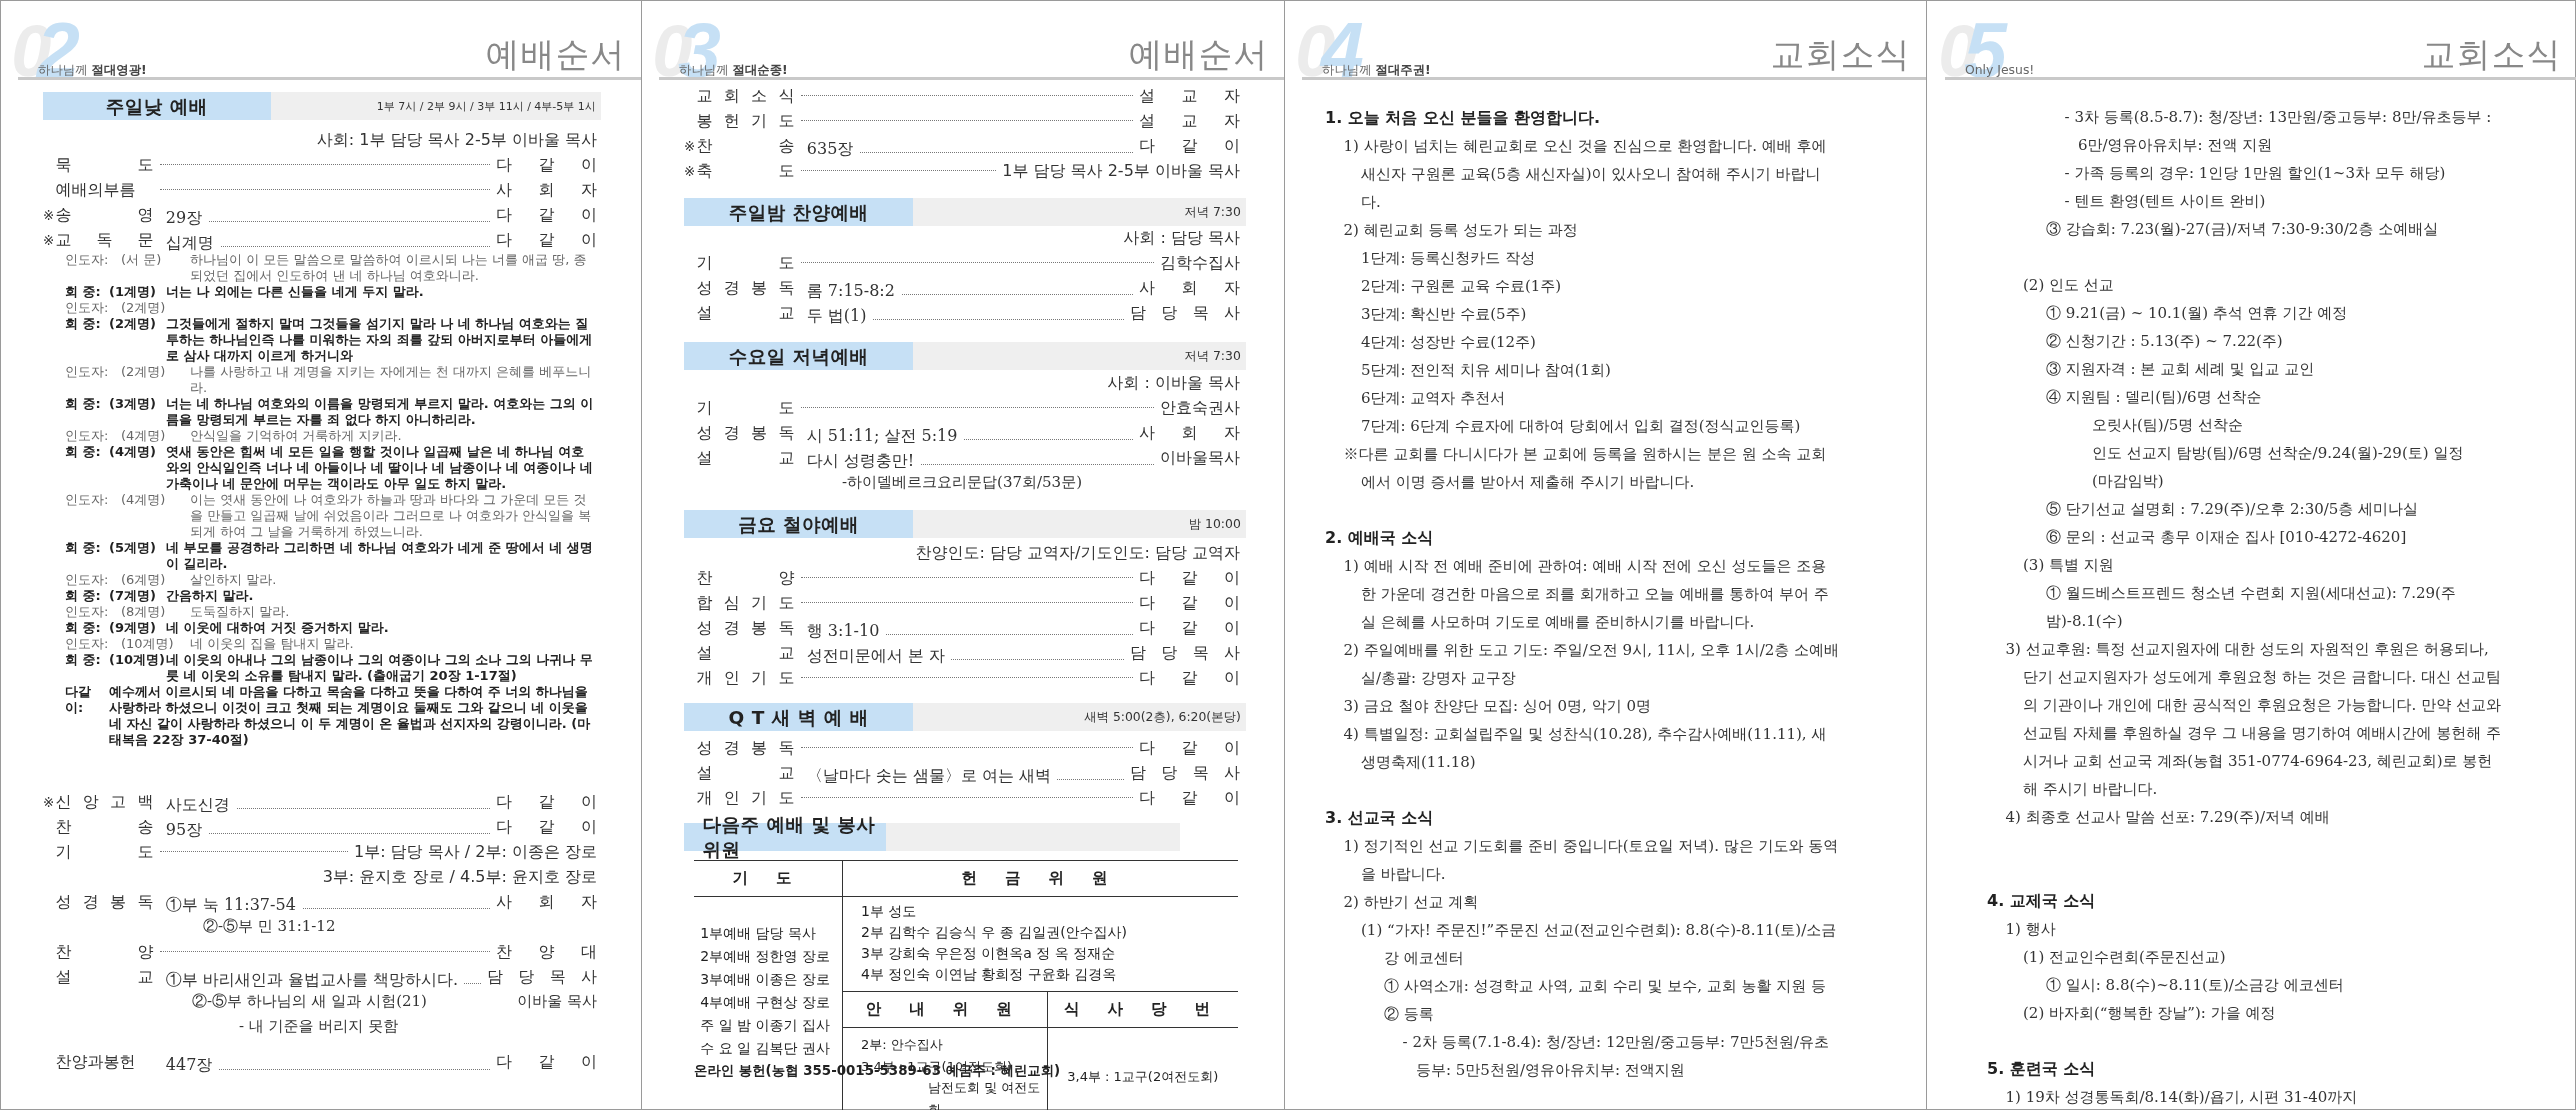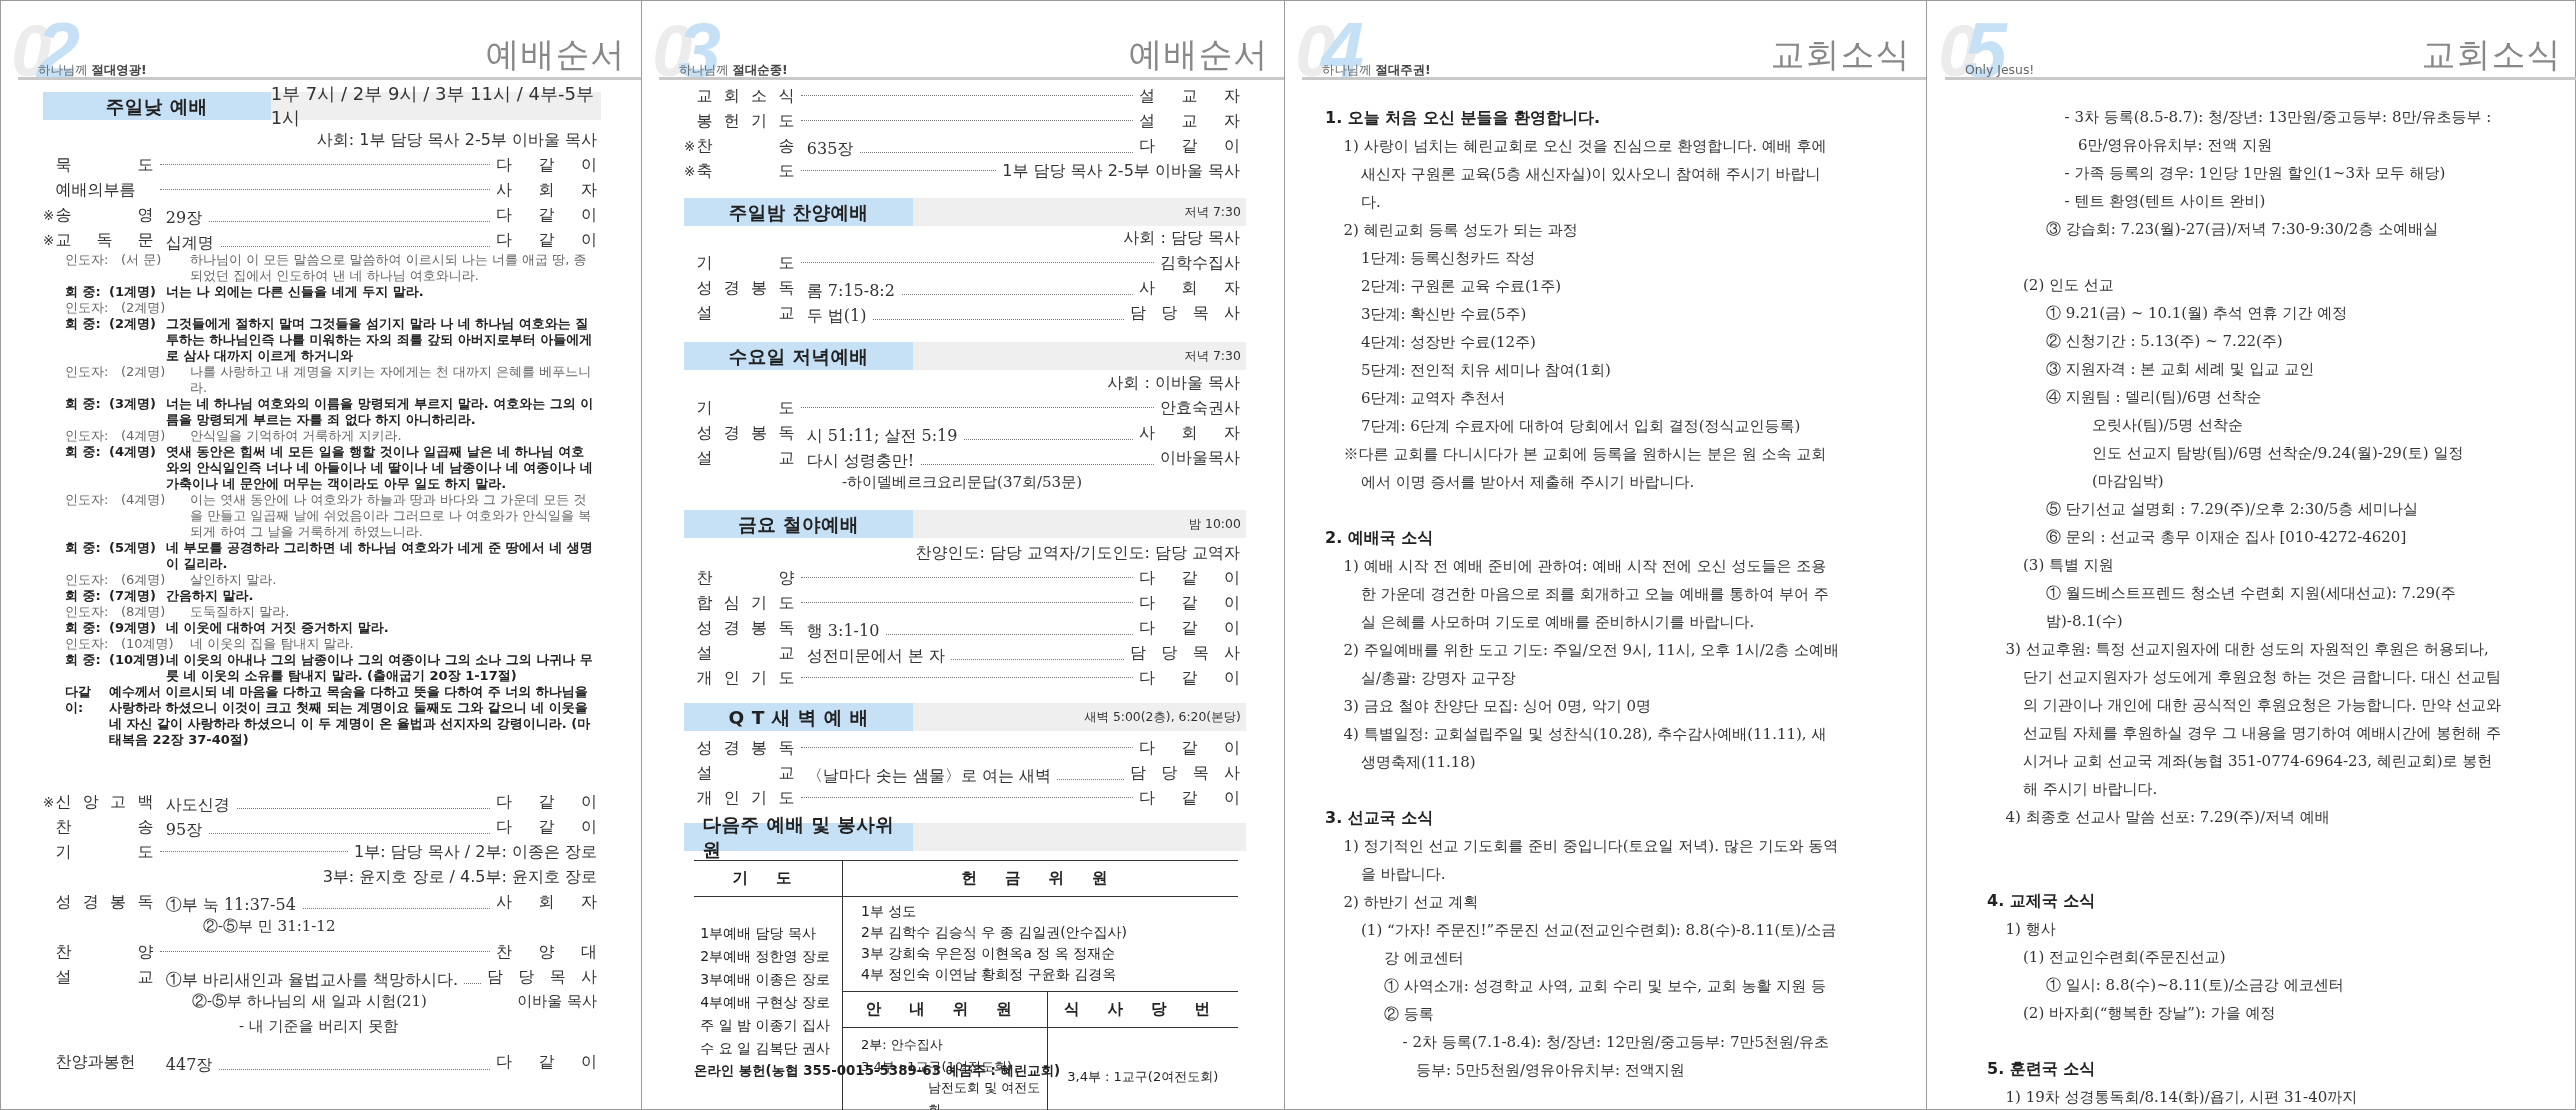--- a/index.html
+++ b/index.html
@@ -18,21 +18,21 @@
   .hdr .num1 { position: absolute; left: 36px; top: 11.3px; font-size: 77px; font-style: italic; font-weight: bold; color: #c6e0f5; font-family: "Liberation Sans", sans-serif; line-height: 1; }
   .hdr .motto { position: absolute; left: 37px; top: 61px; font-size: 12.4px; color: #666; white-space: nowrap; }
   .hdr .motto b { color: #444; font-weight: bold; }
   .hdr .title { position: absolute; right: 15.5px; top: 31px; font-size: 34px; color: #888; font-family: "DejaVu Serif", serif; letter-spacing: 1px; }
   .hdr .rule { position: absolute; left: 17px; right: 0; top: 76px; height: 3.1px; background: #c9c9c9; }
 
   
   .bar { position: absolute; height: 28px; display: flex; }
   .bar .left { width: 40.8%; background: #c6e0f5; font-size: 18.5px; font-weight: bold; color: #222; display: flex; align-items: center; justify-content: center; letter-spacing: 0.5px; }
   .bar .right { flex: 1; background: #efefef; font-size: 12.4px; color: #333; display: flex; align-items: center; justify-content: flex-end; padding-right: 5.2px; }
-  .bar.big .right { font-size: 18px; }
+  .bar.big .right { font-size: 11px; }
 
   
   .rows { position: absolute; }
   .row { display: flex; align-items: baseline; font-size: 16px; color: #333; height: 25px; }
   .row .mark { width: 12.4px; flex: none; font-size: 13.4px; }
   .row .lbl { width: 98px; flex: none; display: flex; justify-content: space-between; }
   .row .dots { flex: 1; border-bottom: 1.5px dotted #777; margin: 0 6.2px; position: relative; top: -4.6px; display: flex; justify-content: flex-start; }
   .row .mid { background: #fff; padding: 0 6.2px; position: relative; top: 7.2px; font-family: "DejaVu Serif", serif; white-space: nowrap; }
   .row .who { width: 101px; flex: none; display: flex; justify-content: space-between; }
   .row .who.wide { width: auto; }
@@ -639,21 +639,21 @@
           </span>
           <span class="dots"></span>
           <span class="who">
             <span>다</span>
             <span>같</span>
             <span>이</span>
           </span>
         </div>
       </div>
 
-    <div class="bar" style="left:42px; top:822px; width:562px;">
+    <div class="bar" style="left:42px; top:822px; width:496px;">
       <div class="left" style="justify-content:flex-start; padding-left:18.5px;">다음주 예배 및 봉사위원</div>
       <div class="right"></div>
     </div>
 
     <table class="tbl" style="left:52px; top:859px; width:544px;">
       <colgroup>
           <col style="width:148px">
           <col style="width:205px">
           <col>
         </colgroup>

